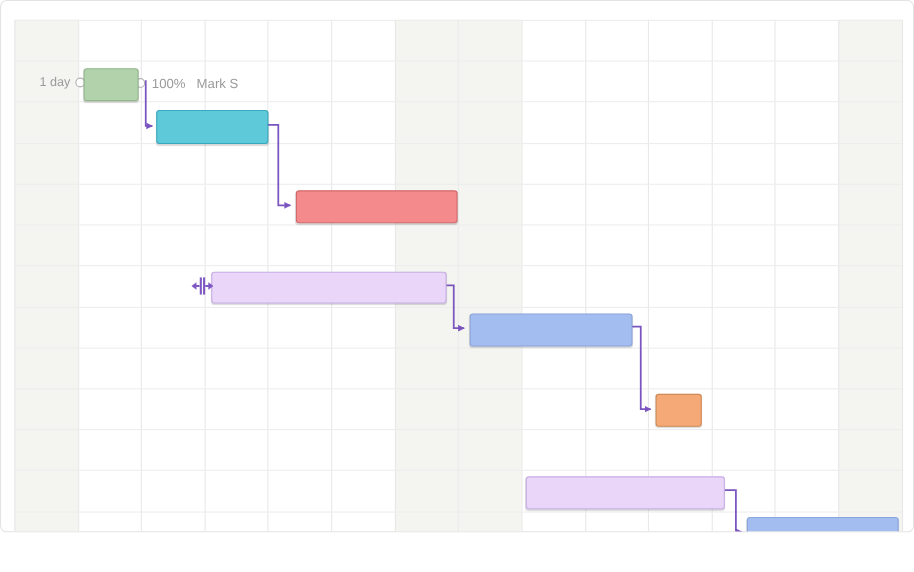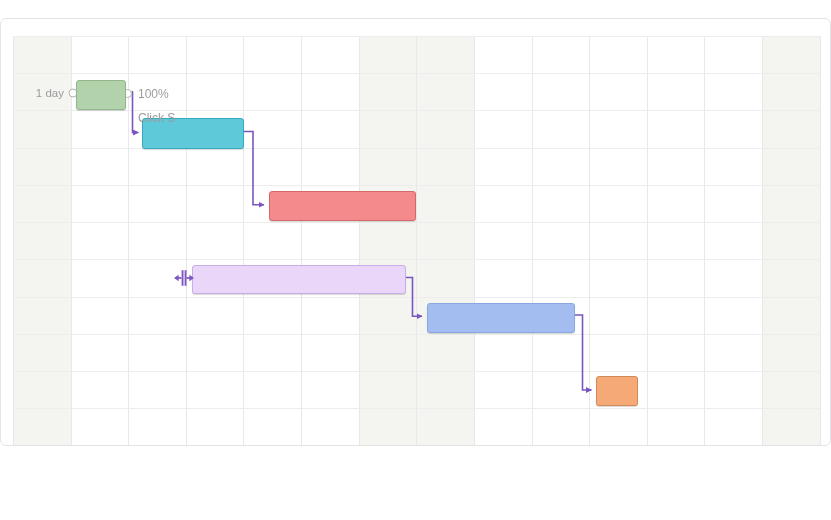--- a/index.html
+++ b/index.html
@@ -4,30 +4,30 @@
 <style>
   html,body{margin:0;padding:0;background:#ffffff;font-family:"Liberation Sans",sans-serif;}
   #canvas{position:relative;box-sizing:border-box;overflow:hidden;background:#fff;
           border:1px solid #e3e3e3;border-radius:6px;}
   #grid{position:absolute;}
   #grid div{position:absolute;}
   #overlay{position:absolute;left:0;top:0;z-index:2;pointer-events:none;}
   .task-bar{position:absolute;border-radius:3px;z-index:3;box-shadow:0 1px 1px rgba(0,0,0,0.15);cursor:pointer;}
   .sm-label{position:absolute;z-index:5;color:#9b9b9b;white-space:nowrap;}
   #durationLabel{font-size:11.5px;text-align:right;}
-  #infoLabel{font-size:12px;display:flex;gap:10px;flex-direction:column;}
+  #infoLabel{font-size:12px;display:flex;gap:10px;}
   #dragicon{position:absolute;z-index:5;}
   #tooltip{position:absolute;z-index:6;background:#fff;border:1px solid #dcdcdc;border-radius:4px;
            box-shadow:0 2px 5px rgba(0,0,0,0.10);display:flex;align-items:center;justify-content:center;
            font-size:13px;color:#6a6a6a;letter-spacing:0.2px;}
 </style>
 </head>
 <body>
 
-<div id="canvas" style="width: 831px; height: 428px; background: rgb(255, 255, 255); border-color: rgb(227, 227, 227); margin-top: 18px;">
+<div id="canvas" style="width: 831px; height: 484px; background: rgb(255, 255, 255); border-color: rgb(227, 227, 227);">
   <div id="grid" style="position: absolute; left: 12px; top: 17px; width: 806.54px; height: 483.86px;">
       <div style="position: absolute; left: 0px; top: 0px; width: 57.61px; height: 483.86px; background: rgb(244, 244, 241);"></div>
       <div style="position: absolute; left: 345.7px; top: 0px; width: 57.61px; height: 483.86px; background: rgb(244, 244, 241);"></div>
       <div style="position: absolute; left: 403.3px; top: 0px; width: 57.61px; height: 483.86px; background: rgb(244, 244, 241);"></div>
       <div style="position: absolute; left: 748.9px; top: 0px; width: 57.61px; height: 483.86px; background: rgb(244, 244, 241);"></div>
       <div style="position: absolute; left: 0px; top: 0px; width: 1px; height: 483.86px; background: rgb(232, 232, 232);"></div>
       <div style="position: absolute; left: 57.6px; top: 0px; width: 1px; height: 483.86px; background: rgb(232, 232, 232);"></div>
       <div style="position: absolute; left: 115.2px; top: 0px; width: 1px; height: 483.86px; background: rgb(232, 232, 232);"></div>
       <div style="position: absolute; left: 172.8px; top: 0px; width: 1px; height: 483.86px; background: rgb(232, 232, 232);"></div>
       <div style="position: absolute; left: 230.4px; top: 0px; width: 1px; height: 483.86px; background: rgb(232, 232, 232);"></div>
@@ -68,21 +68,21 @@
       <polyline points="571.5,296 581.5,296 581.5,371 590.5,371" fill="none" stroke="#7a55c0" stroke-width="1.6" marker-end="url(#arr)"></polyline>
       <polyline points="656,444.5 668,444.5 668,482.5 673.5,482.5" fill="none" stroke="#7a55c0" stroke-width="1.6" marker-end="url(#arr)"></polyline>
       <circle cx="72" cy="74" r="4" fill="#ffffff" stroke="#b3b3b3" stroke-width="1" style="pointer-events:auto;"></circle>
       <circle cx="126.5" cy="74.5" r="4" fill="#ffffff" stroke="#b3b3b3" stroke-width="1" style="pointer-events:auto;"></circle>
     </svg>
 
   <div id="durationLabel" class="sm-label" style="left: 24px; top: 67.5px; width: 39px;">1 day</div>
 
   <div id="infoLabel" class="sm-label" style="left: 137px; top: 67.5px;">
     <span>100%</span>
-    <span>Click S</span>
+    <span>Mark S</span>
   </div>
 
   <div id="dragicon" style="left: 172.5px; top: 250px;">
     <svg id="dragsvg" width="20" height="18" viewBox="0 0 20 18">
       <polygon points="0,9 4.6,5.7 4.6,12.3" fill="#7e57c2"></polygon>
       <rect x="3.8" y="8.1" width="3.6" height="1.8" fill="#7e57c2"></rect>
       <rect x="7.6" y="1.2" width="1.9" height="15.6" fill="#7e57c2"></rect>
       <rect x="10.6" y="1.2" width="1.9" height="15.6" fill="#7e57c2"></rect>
       <rect x="12.6" y="8.1" width="3.6" height="1.8" fill="#7e57c2"></rect>
       <polygon points="20,9 15.4,5.7 15.4,12.3" fill="#7e57c2"></polygon>

